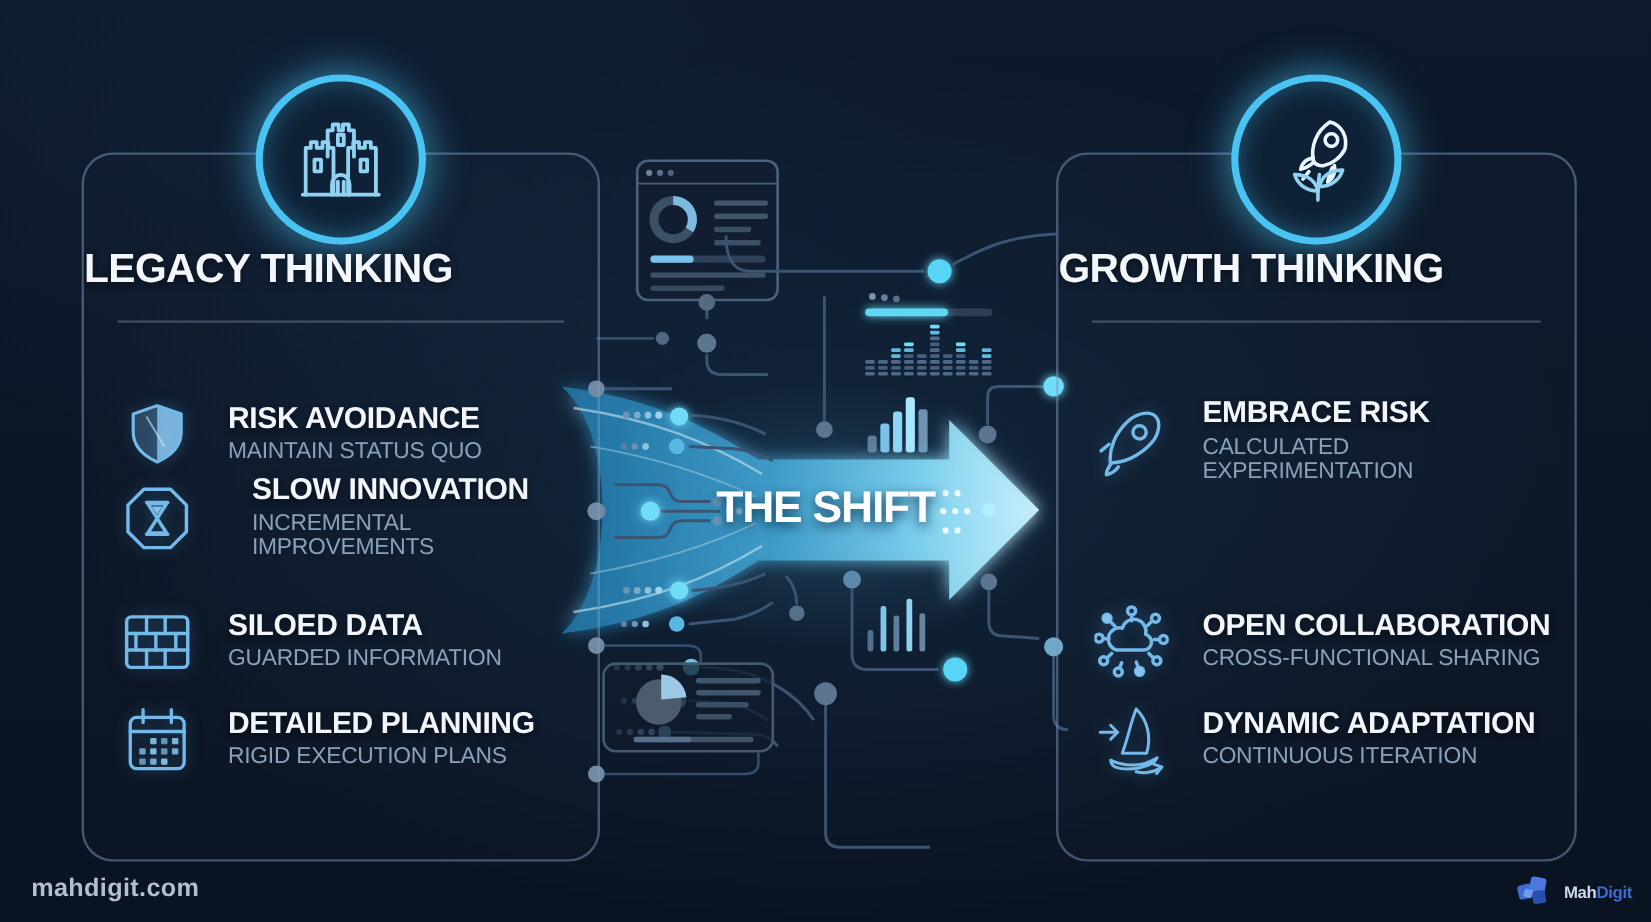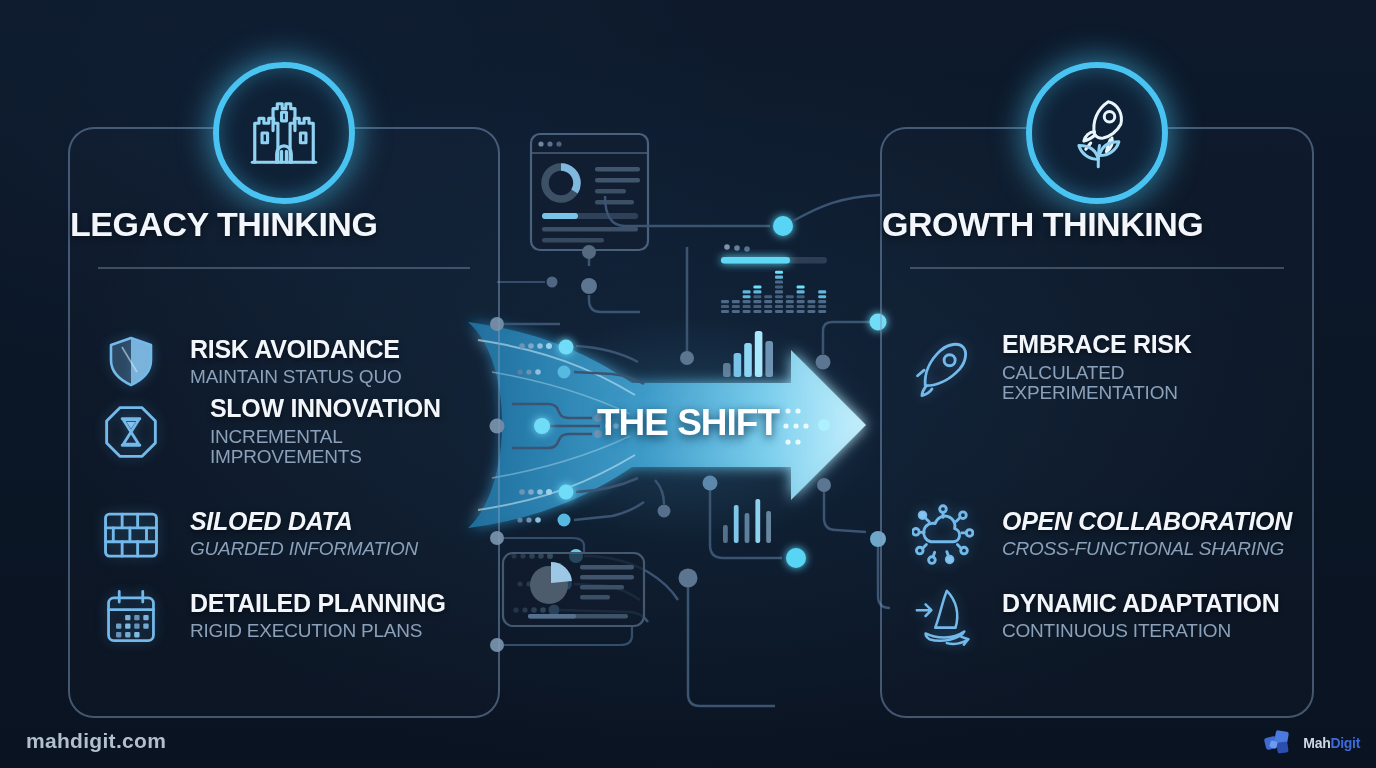--- a/index.html
+++ b/index.html
@@ -26,21 +26,21 @@
     background:radial-gradient(circle at 50% 45%, #0f2136 60%, #123049 100%);
     border:6px solid #49c4f2;
     box-shadow:0 0 30px 4px rgba(73,196,242,.55), inset 0 0 22px rgba(73,196,242,.35);
     display:flex;align-items:center;justify-content:center;}
   .panel-title{position:absolute;top:76px;left:0;width:100%;text-align:left;
     color:#f3f7fb;font-size:34px;font-weight:bold;letter-spacing:-.5px;
     text-shadow:0 2px 6px rgba(0,0,0,.5);}
   .divider{position:absolute;top:138px;left:28px;right:28px;height:0;
     border-top:2px solid rgba(190,210,235,.28);}
   .item{position:absolute;left:30px;right:14px;display:flex;gap:28px;align-items:center;}
-  .item.r0{top:176px;margin-top:26px;} .item.r1{top:266px;gap:48px;} .item.r2{top:374px;font-style:italic;} .item.r3{top:456px;}
+  .item.r0{top:176px;margin-top:26px;} .item.r1{top:266px;gap:48px;} .item.r2{top:374px;} .item.r3{top:456px;}
   .item-icon{width:62px;height:62px;flex:0 0 62px;display:flex;align-items:center;justify-content:center;
     filter:drop-shadow(0 0 6px rgba(90,170,230,.35));}
   .item-title{color:#f2f6fa;font-size:25px;font-weight:bold;letter-spacing:-.3px;line-height:1.1;
     text-shadow:0 2px 5px rgba(0,0,0,.5);}
   .item-sub{color:#8ba1b9;font-size:19px;letter-spacing:-.2px;margin-top:4px;line-height:1.1;}
   
   .shift-label{position:absolute;left:557px;top:402px;width:262px;text-align:center;
     color:#fdfeff;font-size:37px;font-weight:bold;letter-spacing:-1px;
     text-shadow:0 3px 10px rgba(4,38,66,.85), 0 0 18px rgba(120,210,250,.35);z-index:5;}
   

